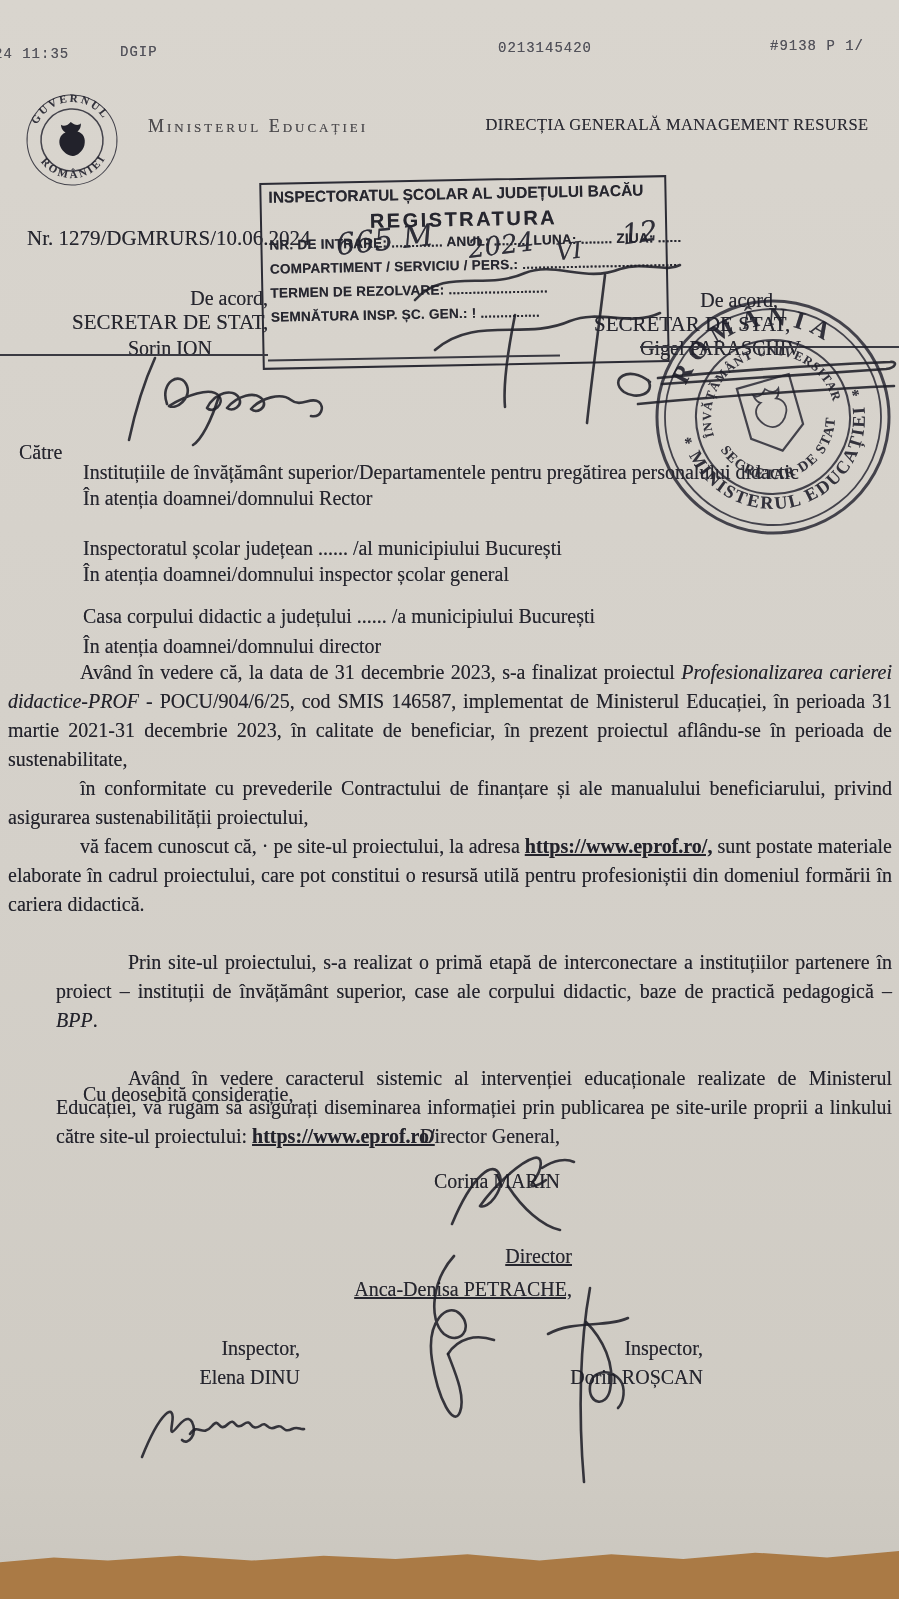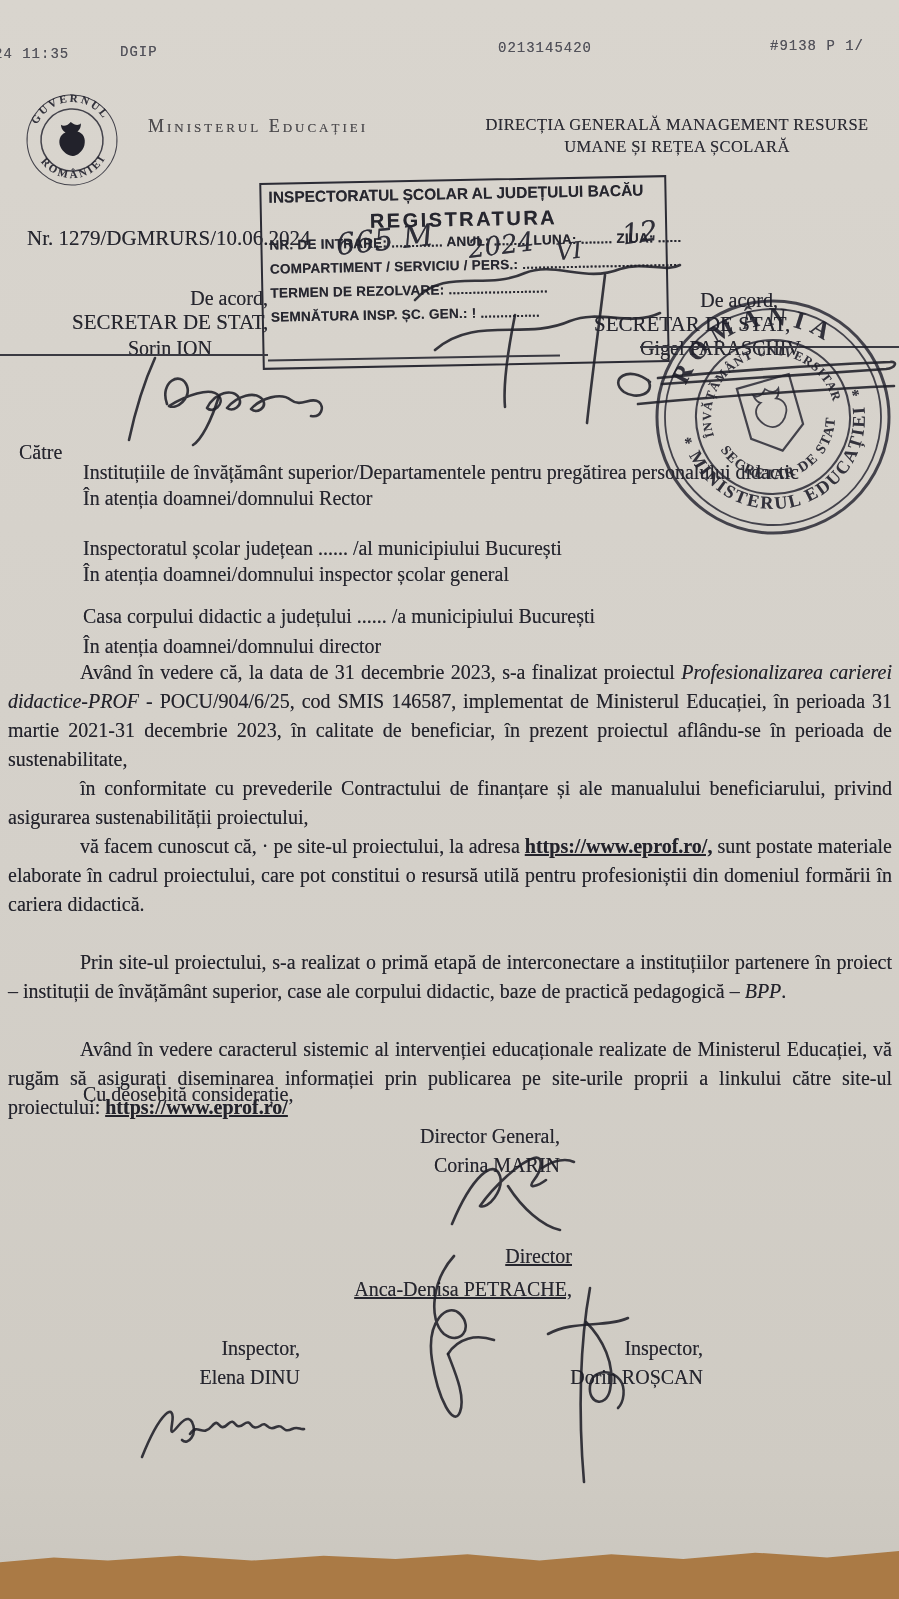--- a/index.html
+++ b/index.html
@@ -30,21 +30,21 @@
   .sb-dept{font-weight:bold;font-size:20px;letter-spacing:2.5px;text-align:center;margin-top:5px;}
   .sb-row{font-weight:bold;font-size:13.6px;white-space:nowrap;margin-top:9px;letter-spacing:.2px;}
   .sb-row.first{margin-top:3px;}
   .hand{font-family:"DejaVu Serif",serif;font-style:italic;color:#23232e;opacity:.93;white-space:nowrap;}
   .line{position:absolute;background:#3a3a42;height:1.6px;}
   
   .t20{font-size:20px;line-height:25px;}
   .center{text-align:right;}
   .body-block{left:8px;width:884px;font-size:20px;line-height:29px;text-align:justify;color:#23232b;}
   .body-block p{margin:0;text-indent:72px;}
-  .body-block p.gap{margin-top:29px;}
+  .body-block p.gap{margin-top:29px;margin-left:48px;}
   a.doclink{color:#23232b;font-weight:bold;text-decoration:underline;}
   svg.ink{overflow:visible;}
   .sig path{fill:none;stroke:#1f1f28;stroke-width:2.6;stroke-linecap:round;stroke-linejoin:round;opacity:.88;}
   .stamp-ink text{fill:rgba(30,30,42,.82);font-family:"Liberation Serif",serif;}
   .stamp-ink circle,.stamp-ink path.ring{fill:none;stroke:rgba(30,30,42,.8);}
 </style>
 </head>
 <body>
 
 <div class="page">
@@ -68,21 +68,20 @@
       </text>
       <text font-size="11" font-weight="bold" fill="#d8d4cc" letter-spacing="2.5">
         <textPath href="#gsB" startOffset="50%" text-anchor="middle">ROMÂNIEI</textPath>
       </text>
       <path d="M48,30 c-4,4 -8,4 -10,2 c0,6 4,8 4,8 c-6,2 -8,8 -6,14 c2,6 8,10 12,10 c4,0 10,-4 12,-10 c2,-6 0,-12 -6,-14 c0,0 4,-2 4,-8 c-2,2 -6,2 -10,-2 z" fill="#22222b"></path>
     </svg>
 
     <div class="abs ministry" style="left:148px;top:116px;">Ministerul Educației</div>
     <div class="abs direct" style="left:462px;top:114px;">
       <div>DIRECȚIA GENERALĂ MANAGEMENT RESURSE</div>
-      <div>UMANE ȘI REȚEA ȘCOLARĂ</div>
     </div>
 
     <div class="abs t20" style="left:27px;top:226px;font-size:21px;">Nr. 1279/DGMRURS/10.06.2024</div>
 
     <div class="abs stampbox">
       <div class="sb-org">INSPECTORATUL ȘCOLAR AL JUDEȚULUI BACĂU</div>
       <div class="sb-dept">REGISTRATURA</div>
       <div class="sb-row first">NR. DE INTRARE: ............. ANUL: ......... LUNA: ........ ZIUA: ......</div>
       <div class="sb-row">COMPARTIMENT / SERVICIU / PERS.: .......................................</div>
       <div class="sb-row">TERMEN DE REZOLVARE: .........................</div>
@@ -164,21 +163,21 @@
       <p>în conformitate cu prevederile Contractului de finanțare și ale manualului beneficiarului, privind asigurarea sustenabilității proiectului,</p>
       <p><span>vă facem cunoscut că,  ·  pe site-ul proiectului, la adresa </span><a class="doclink">https://www.eprof.ro/,</a><span> sunt postate materiale elaborate în cadrul proiectului, care pot constitui o resursă utilă pentru profesioniștii din domeniul formării în cariera didactică.</span></p>
       <p class="gap"><span>Prin site-ul proiectului, s-a realizat o primă etapă de interconectare a instituțiilor partenere în proiect – instituții de învățământ superior, case ale corpului didactic, baze de practică pedagogică – </span><i>BPP</i><span>.</span></p>
       <p class="gap"><span>Având în vedere caracterul sistemic al intervenției educaționale realizate de Ministerul Educației, vă rugăm să asigurați diseminarea informației prin publicarea pe site-urile proprii a linkului către site-ul proiectului: </span><a class="doclink">https://www.eprof.ro/</a></p>
     </div>
 
     <div class="abs t20" style="left:83px;top:1082px;">Cu deosebită considerație,</div>
 
     <div class="abs t20 center" style="left:330px;top:1124px;width:230px;">
       <div>Director General,</div>
-      <div style="margin-top:4px;">Corina MARIN</div>
+      <div style="margin-top:20px;">Corina MARIN</div>
     </div>
     <svg class="abs ink sig" style="left:442px;top:1146px;" width="140" height="90" viewBox="0 0 140 90">
       <path d="M10,78 C30,30 52,12 58,30 C62,44 46,64 38,60 C52,40 78,16 92,12 C102,9 100,24 92,34 C84,44 96,40 104,34"></path>
       <path d="M66,40 C80,62 100,80 118,84"></path>
       <path d="M100,22 C112,14 124,12 132,16"></path>
     </svg>
 
     <div class="abs t20 center" style="left:322px;top:1244px;width:250px;text-decoration:underline;">
       <div>Director</div>
       <div style="margin-top:8px;">Anca-Denisa PETRACHE,</div>

